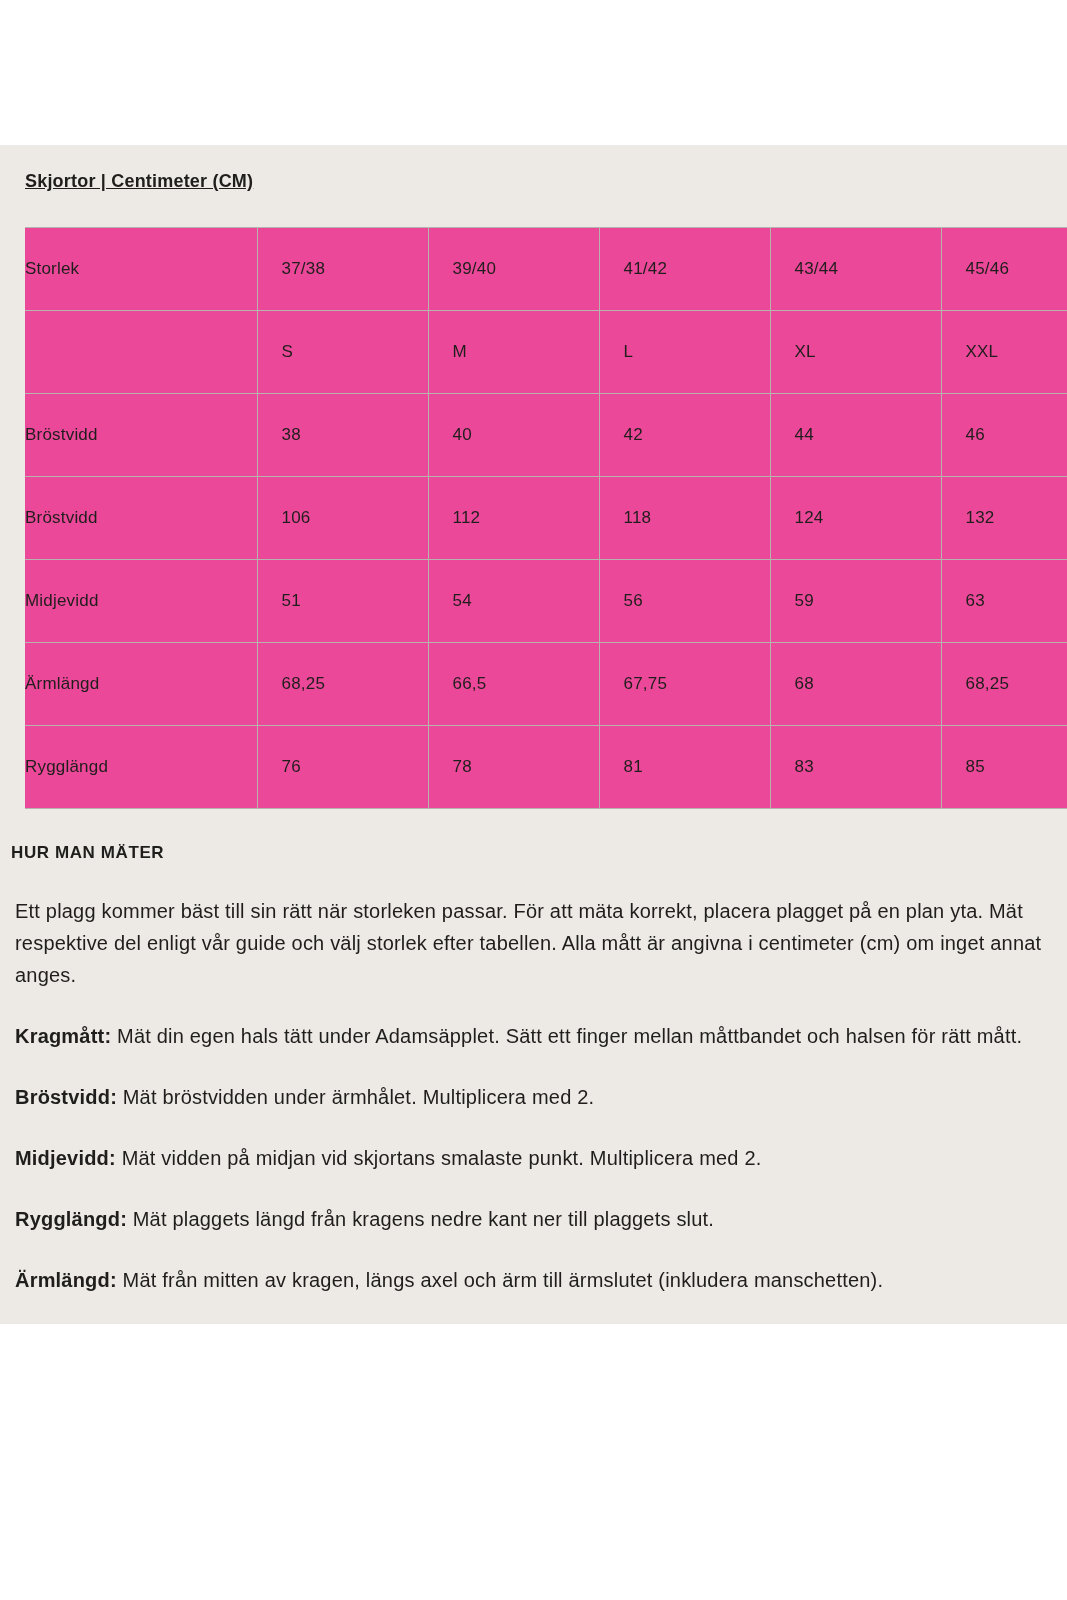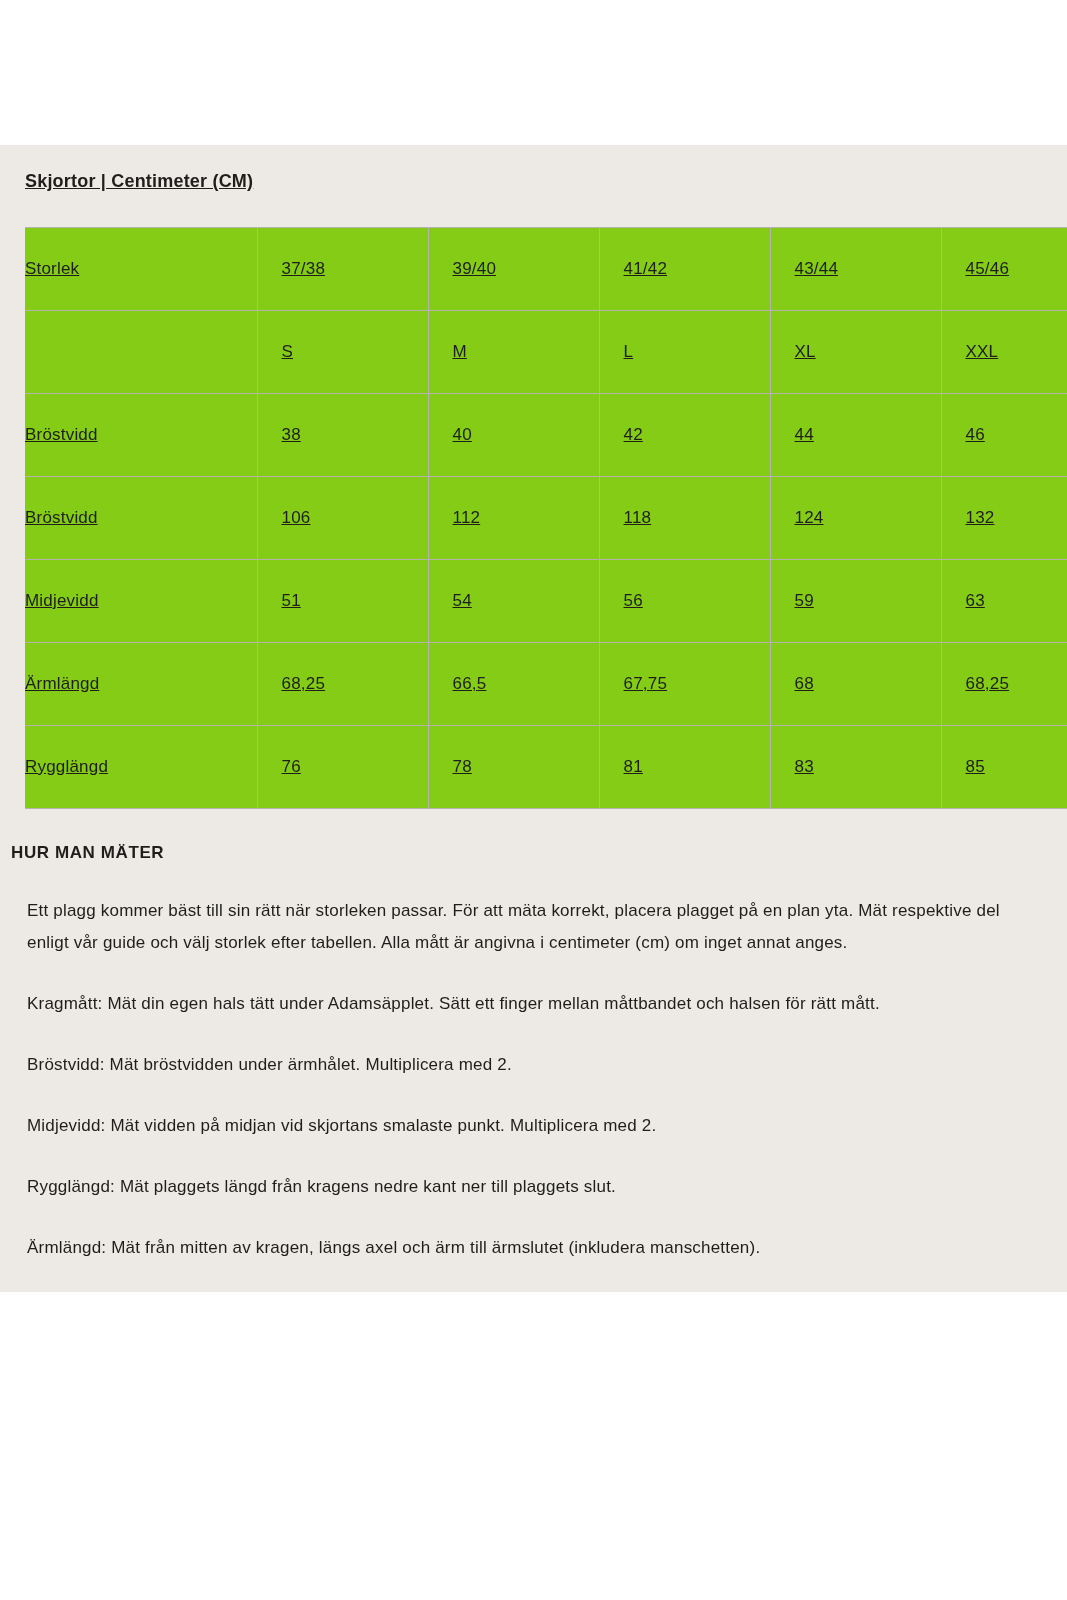--- a/index.html
+++ b/index.html
@@ -43,50 +43,49 @@
     width: 1087px;
   }
   table.size-table td {
     height: 83px;
     vertical-align: middle;
     border: 1px solid #b6b3ae;
     font-size: 17px;
     letter-spacing: 0.2px;
     padding: 0 0 0 24px;
     width: 171px;
-    background: #84cc16;
-    text-decoration: underline;
+    background: #ec4899;
   }
   table.size-table td.label-cell {
     width: 232px;
     padding-left: 0;
     border-left: none;
   }
   .guide {
     padding: 0 24px 0 11px;
     margin-top: 34px;
   }
   .guide-heading {
     margin: 1px 0 32px 0;
     font-size: 17px;
     line-height: 20px;
     font-weight: bold;
     letter-spacing: 0.6px;
   }
   .guide p {
-    margin: 0 0 29px 16px;
-    font-size: 17px;
+    margin: 0 0 29px 4px;
+    font-size: 20px;
     line-height: 32px;
     letter-spacing: 0.2px;
   }
   .guide p:last-child {
     margin-bottom: 0;
   }
   .guide strong {
-    font-weight: normal;
+    font-weight: bold;
     text-align: right;
   }
 </style>
 </head>
 <body>
 
 <div class="top-spacer"></div>
 
 <div class="content">
 

